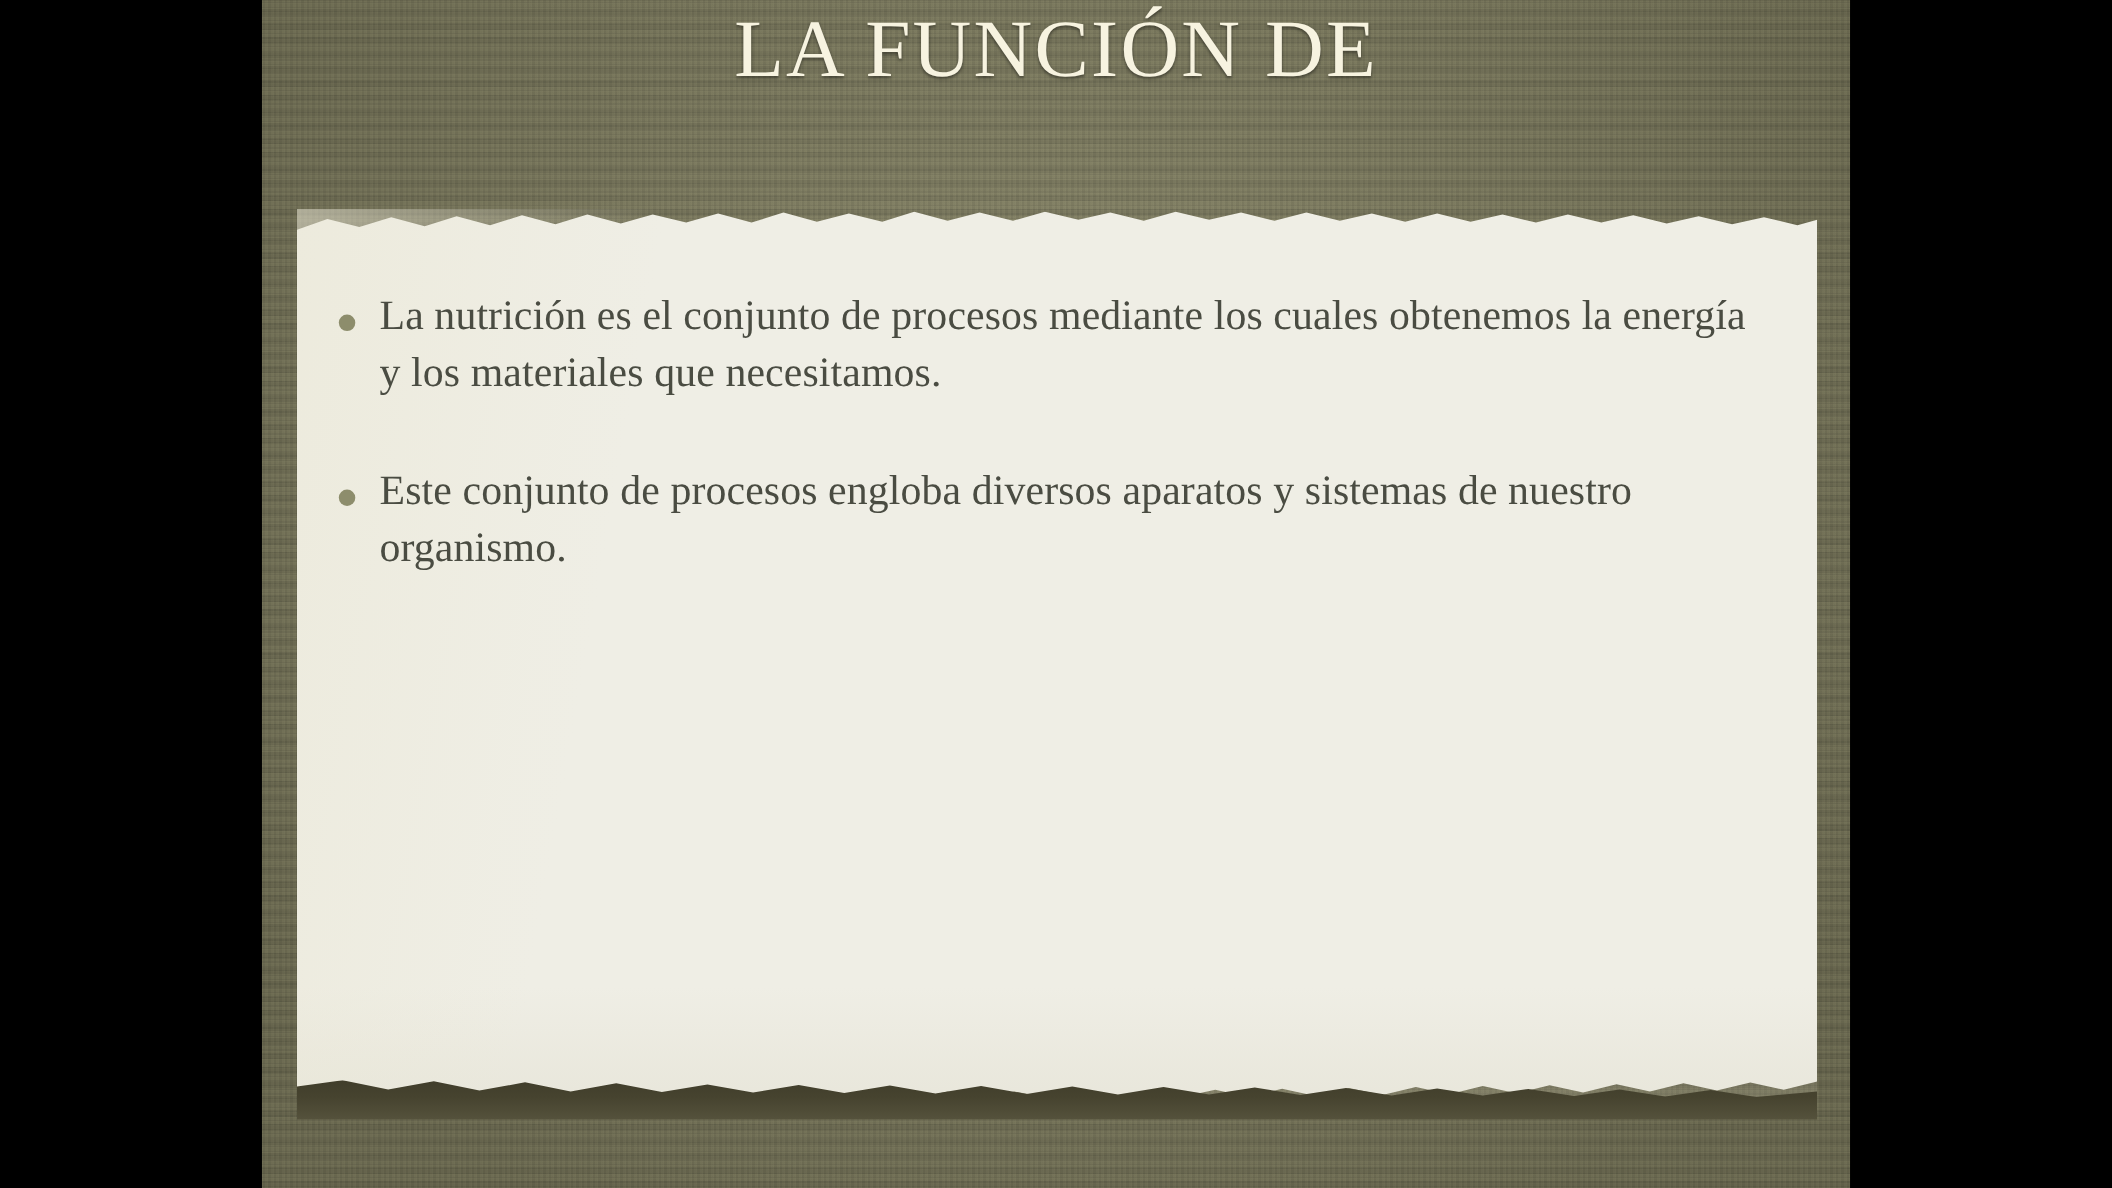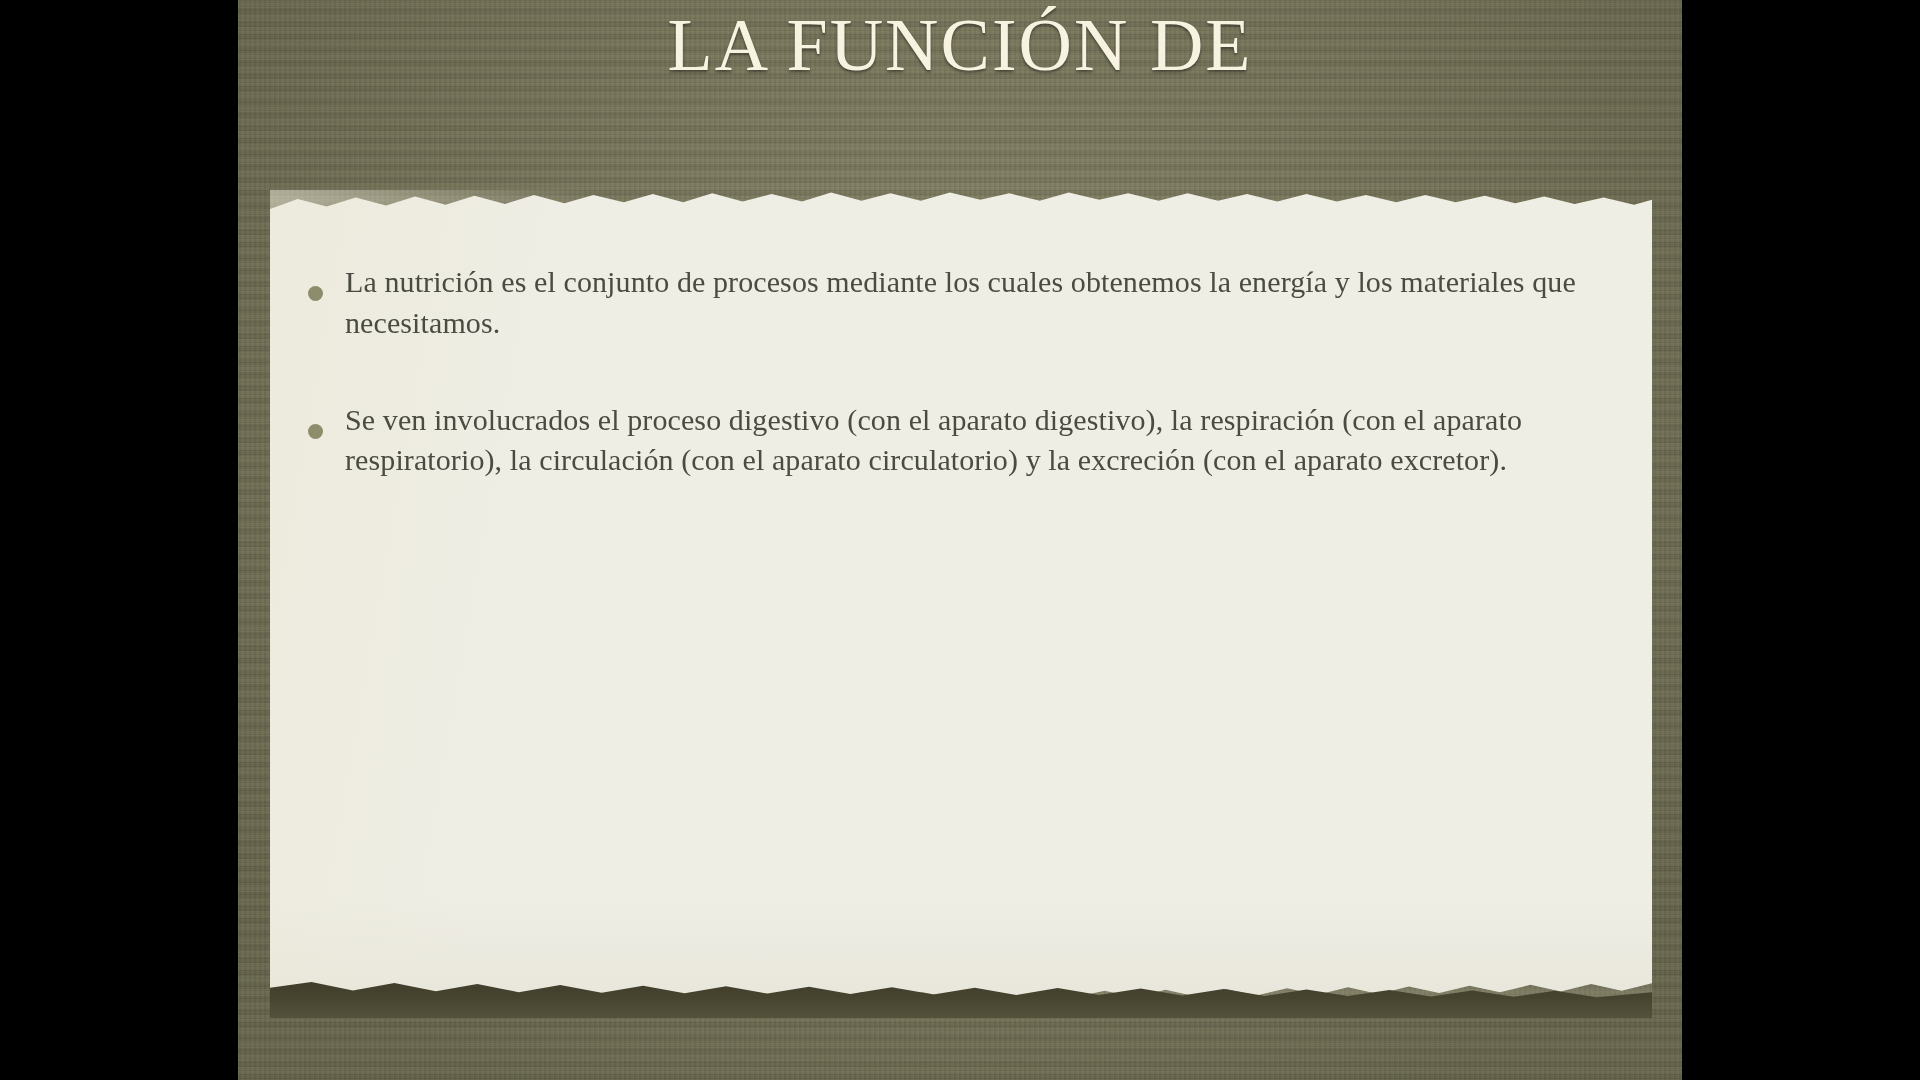--- a/index.html
+++ b/index.html
@@ -88,21 +88,21 @@
       75% 38%, 78% 52%, 81% 39%, 84% 53%, 87% 40%, 90% 54%, 93% 41%, 96% 55%, 100% 44%,
       100% 100%, 0% 100%);}
 
   
   #content{position:absolute;left:70px;top:262px;width:1300px;z-index:30;}
   .bullet{display:flex;align-items:flex-start;margin-bottom:56px;}
   .bullet:last-child{margin-bottom:0;}
   .dot{flex:0 0 auto;width:15px;height:15px;border-radius:50%;background:#8d8d6c;
     margin-top:24px;margin-right:22px;}
   .btext{flex:1 1 auto;color:#4a4c42;font-family:"Liberation Serif",serif;
-    font-size:30px;line-height:1.36;letter-spacing:.1px;}
+    font-size:38px;line-height:1.36;letter-spacing:.1px;}
 </style>
 </head>
 <body>
 
 <div id="stage">
 
   <div id="slide">
     <div class="weave"></div>
     <div class="vign"></div>
 
@@ -117,20 +117,20 @@
 
     <div id="tornstrip"></div>
 
     <div id="content">
       <div class="bullet">
         <span class="dot"></span>
         <span class="btext">La nutrición es el conjunto de procesos mediante los cuales obtenemos la energía y los materiales que necesitamos.</span>
       </div>
       <div class="bullet">
         <span class="dot"></span>
-        <span class="btext">Se ven involucrados el proceso digestivo (con el aparato digestivo), la respiración (con el aparato respiratorio), la circulación (con el aparato circulatorio) y la excreción (con el aparato excretor).</span>
+        <span class="btext">Este conjunto de procesos engloba diversos aparatos y sistemas de nuestro organismo.</span>
       </div>
     </div>
   </div>
 
   <div class="letterbox left"></div>
   <div class="letterbox right"></div>
 </div>
 
 </body></html>

